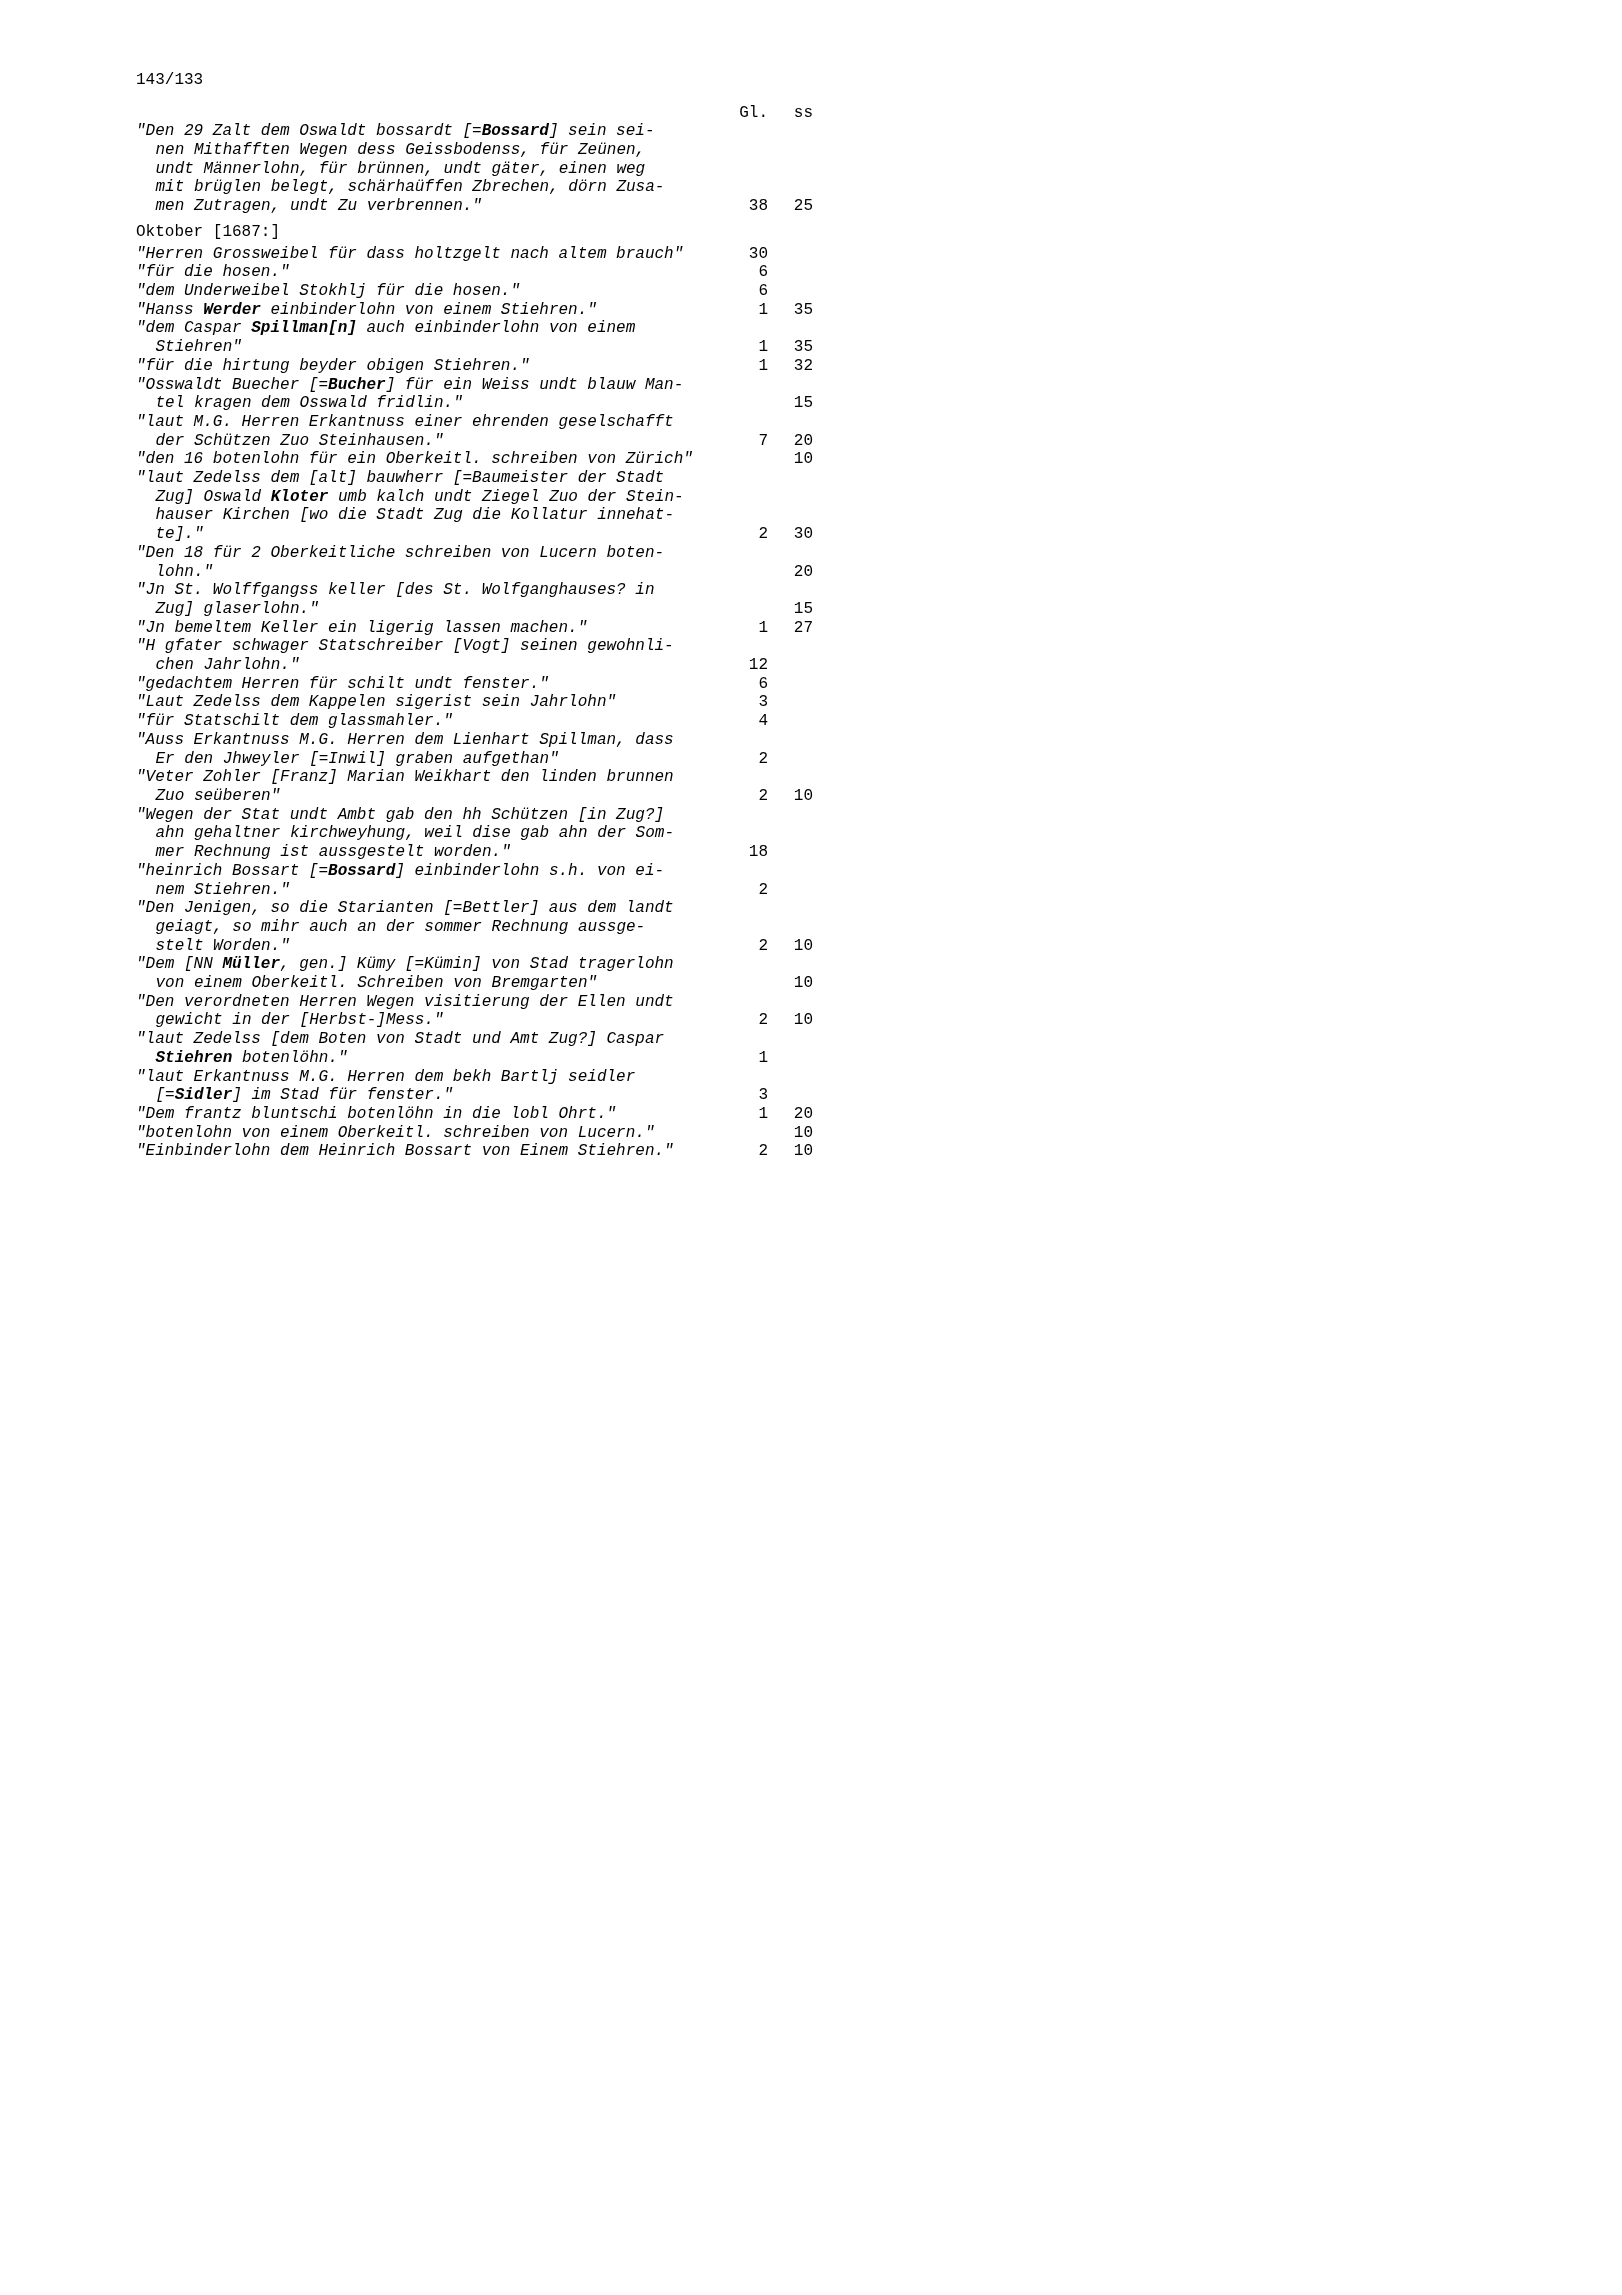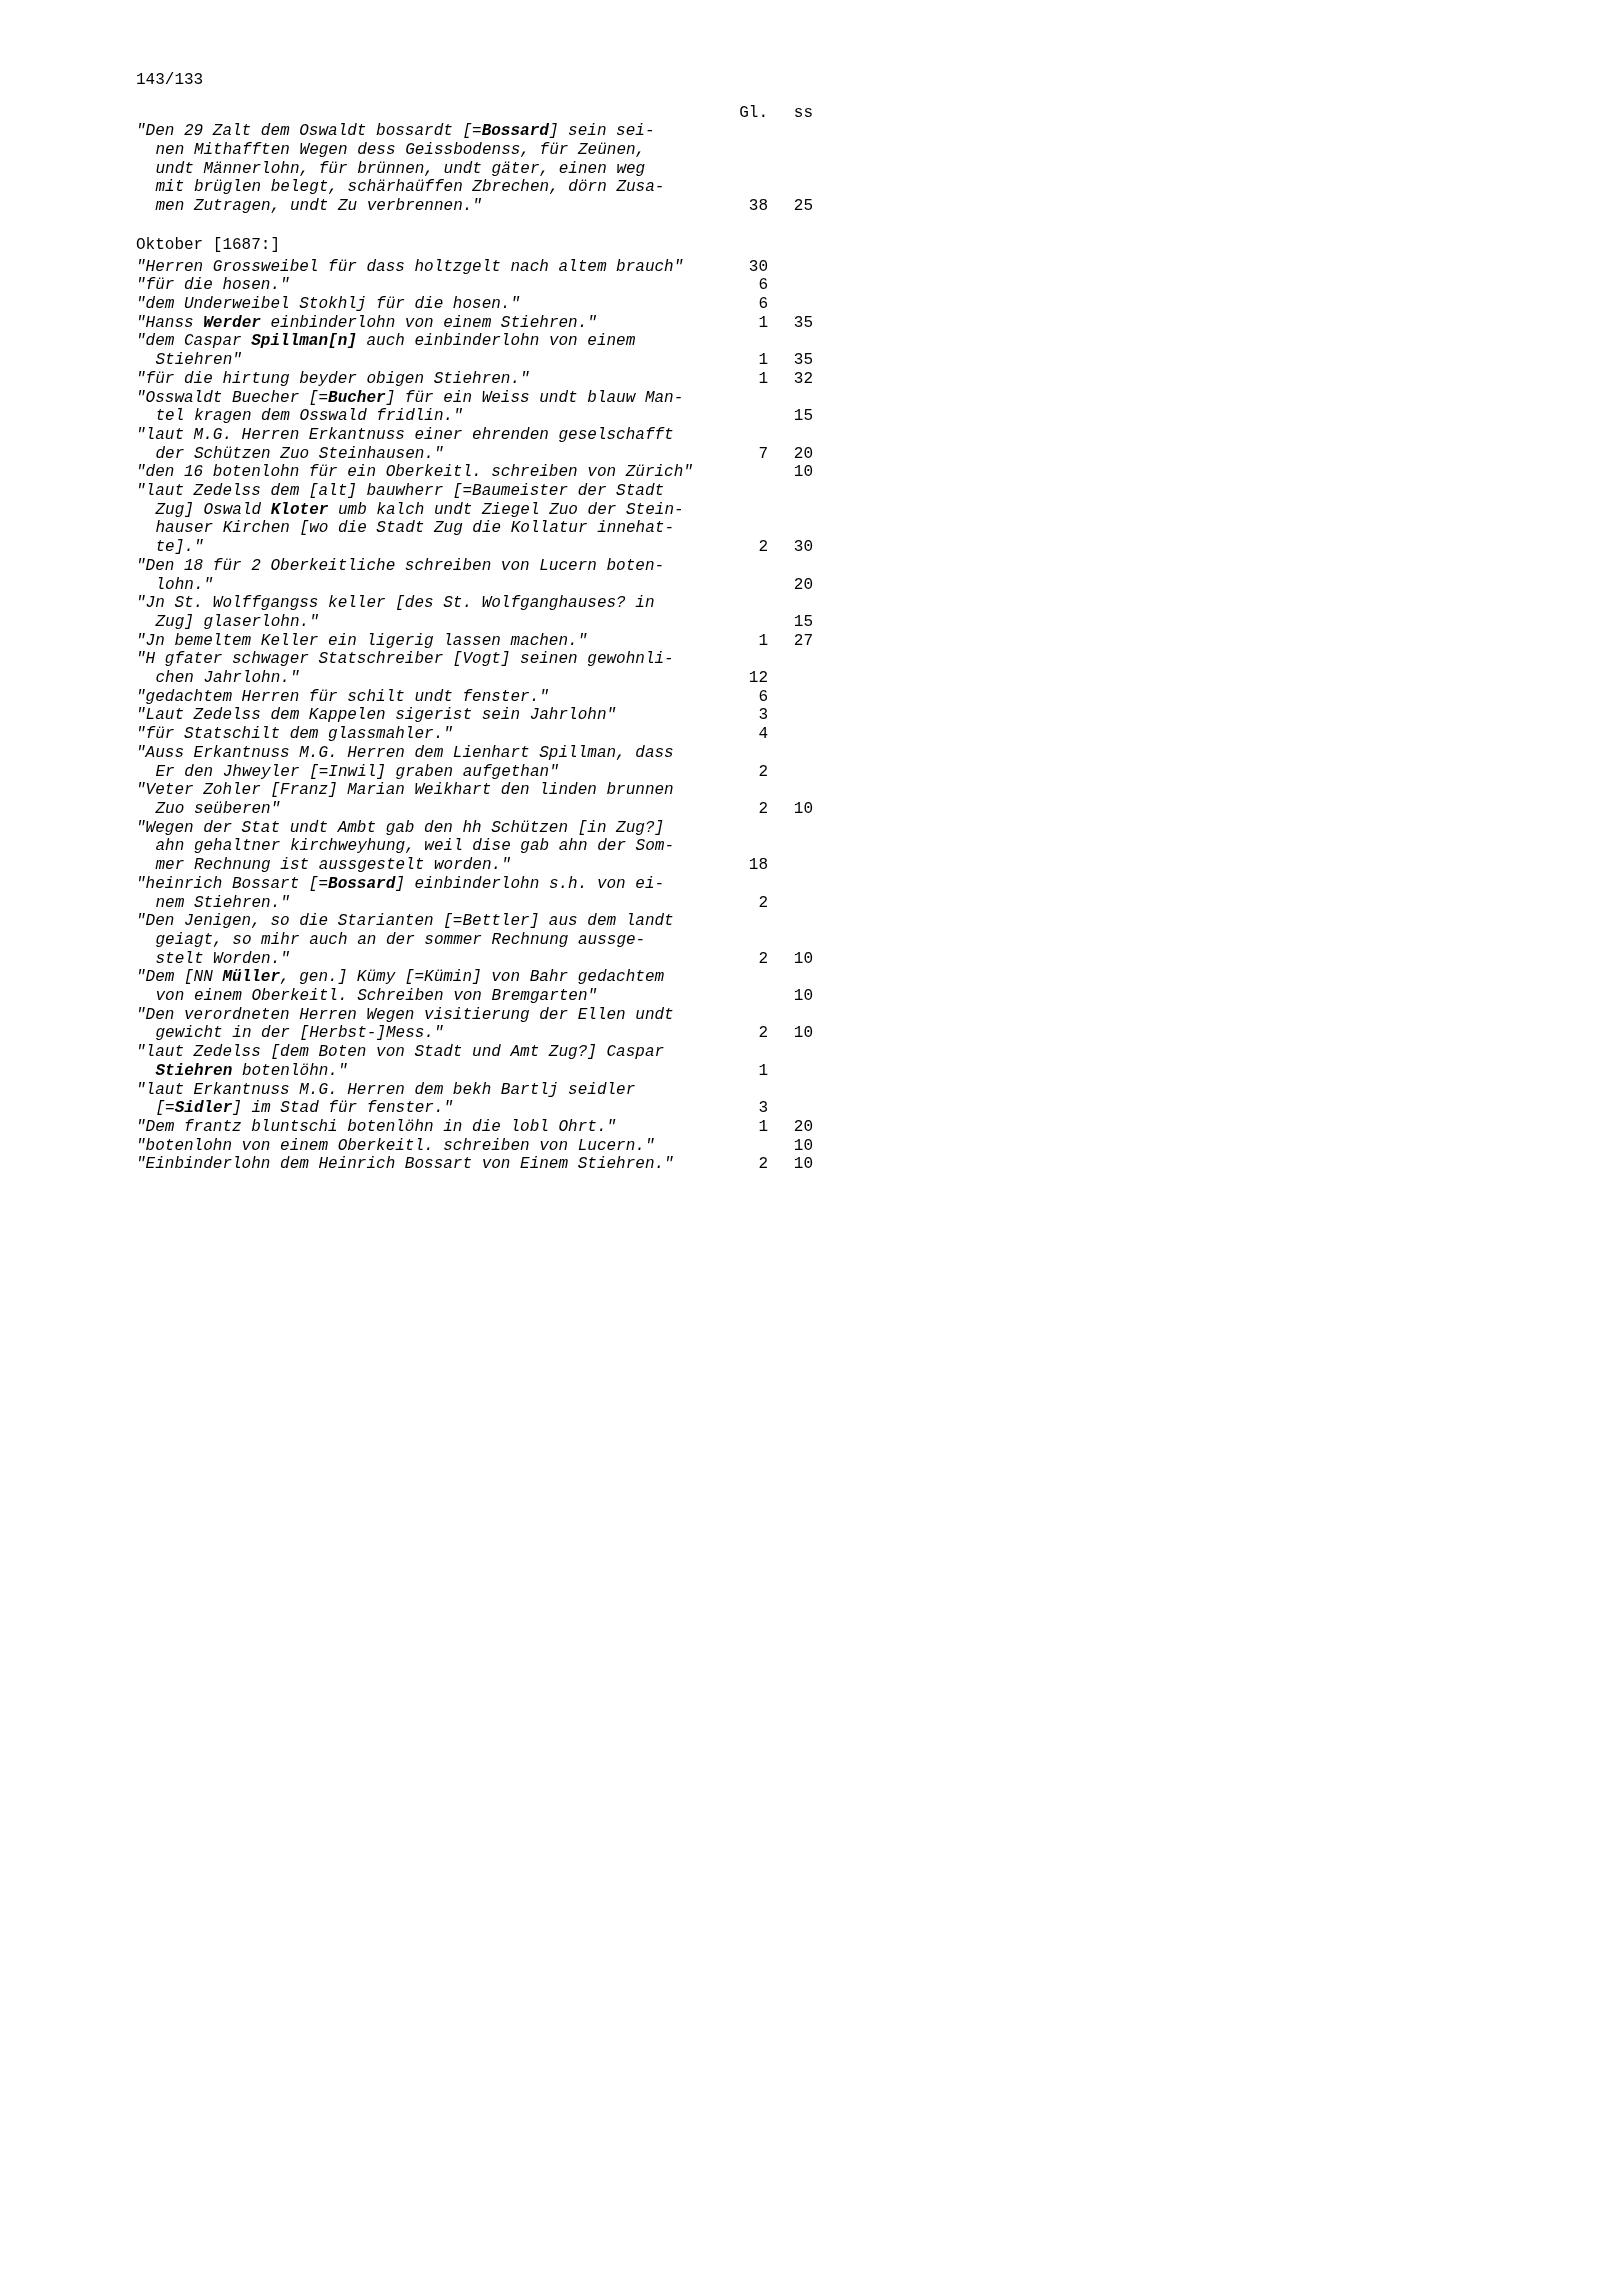--- a/index.html
+++ b/index.html
@@ -39,21 +39,21 @@
     font-style: normal;
     text-align: right;
     white-space: pre;
   }
   .gl { width: 55px; }
   .ss { width: 45px; }
   .b  { font-weight: bold; }
   .heading {
     font-style: normal;
     line-height: 18.7px;
-    margin-top: 20px;
+    margin-top: 7px;
     margin-bottom: 3.2px;
   }
 </style>
 </head>
 <body>
 
 <div class="page">
 
   <div class="pagenum">143/133</div>
 
@@ -325,21 +325,21 @@
           <span class="num ss"></span>
         </div>
         <div class="line">
           <span class="txt indent"><span>stelt Worden."</span></span>
           <span class="num gl">2</span>
           <span class="num ss">10</span>
         </div>
       </div>
       <div class="entry">
         <div class="line">
-          <span class="txt"><span>"Dem [NN </span><span class="b">Müller</span><span>, gen.] Kümy [=Kümin] von Bahr gedachtem</span></span>
+          <span class="txt"><span>"Dem [NN </span><span class="b">Müller</span><span>, gen.] Kümy [=Kümin] von Stad tragerlohn</span></span>
           <span class="num gl"></span>
           <span class="num ss"></span>
         </div>
         <div class="line">
           <span class="txt indent"><span>von einem Oberkeitl. Schreiben von Bremgarten"</span></span>
           <span class="num gl"></span>
           <span class="num ss">10</span>
         </div>
       </div>
       <div class="entry">

